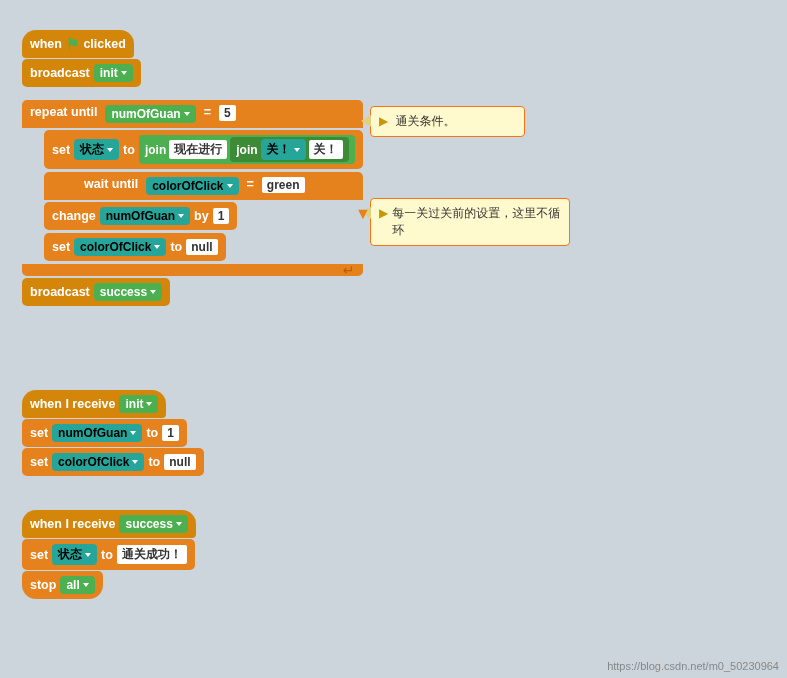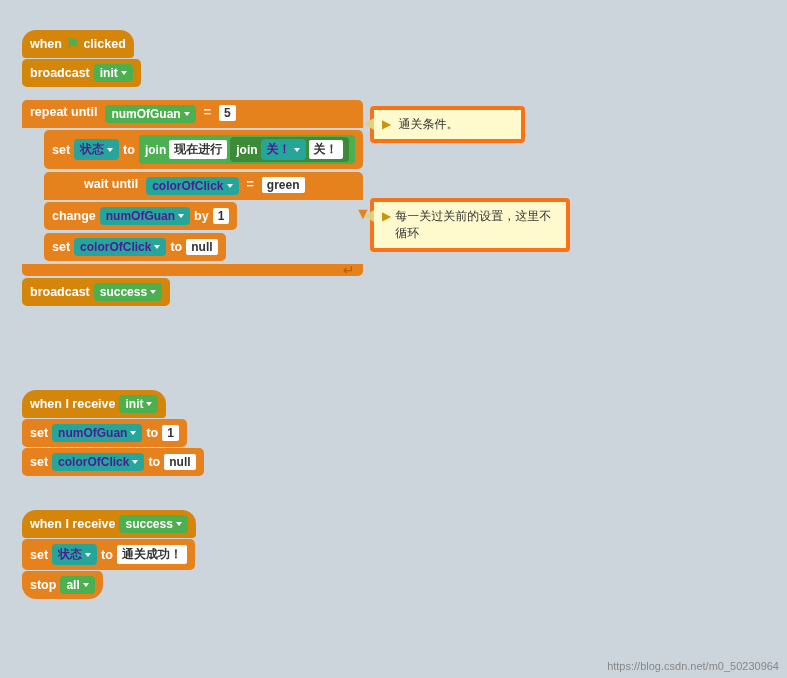--- a/index.html
+++ b/index.html
@@ -25,21 +25,21 @@
       position: absolute;
       display: flex;
       flex-direction: column;
       gap: 0px;
     }
 
     
     .annotation-bubble {
       position: absolute;
       background: #FFFACD;
-      border: 4px solid #f97316;
+      border: 1px solid #f97316;
       border-radius: 4px;
       padding: 6px 8px;
       font-size: 12px;
       color: #333;
       line-height: 1.4;
     }
     .annotation-bubble::before {
       content: '';
       position: absolute;
       left: -10px;
@@ -96,21 +96,21 @@
       color: white;
       border-radius: 4px;
       padding: 2px 6px;
       font-size: 12px;
       display: inline-flex;
       align-items: center;
       gap: 3px;
     }
     .inner-block-teal {
       background: #26A69A;
-      color: #4c1d95;
+      color: #000000;
       border-radius: 4px;
       padding: 2px 6px;
       font-size: 12px;
       display: inline-flex;
       align-items: center;
       gap: 3px;
     }
     .white-rect {
       background: white;
       color: #333;

